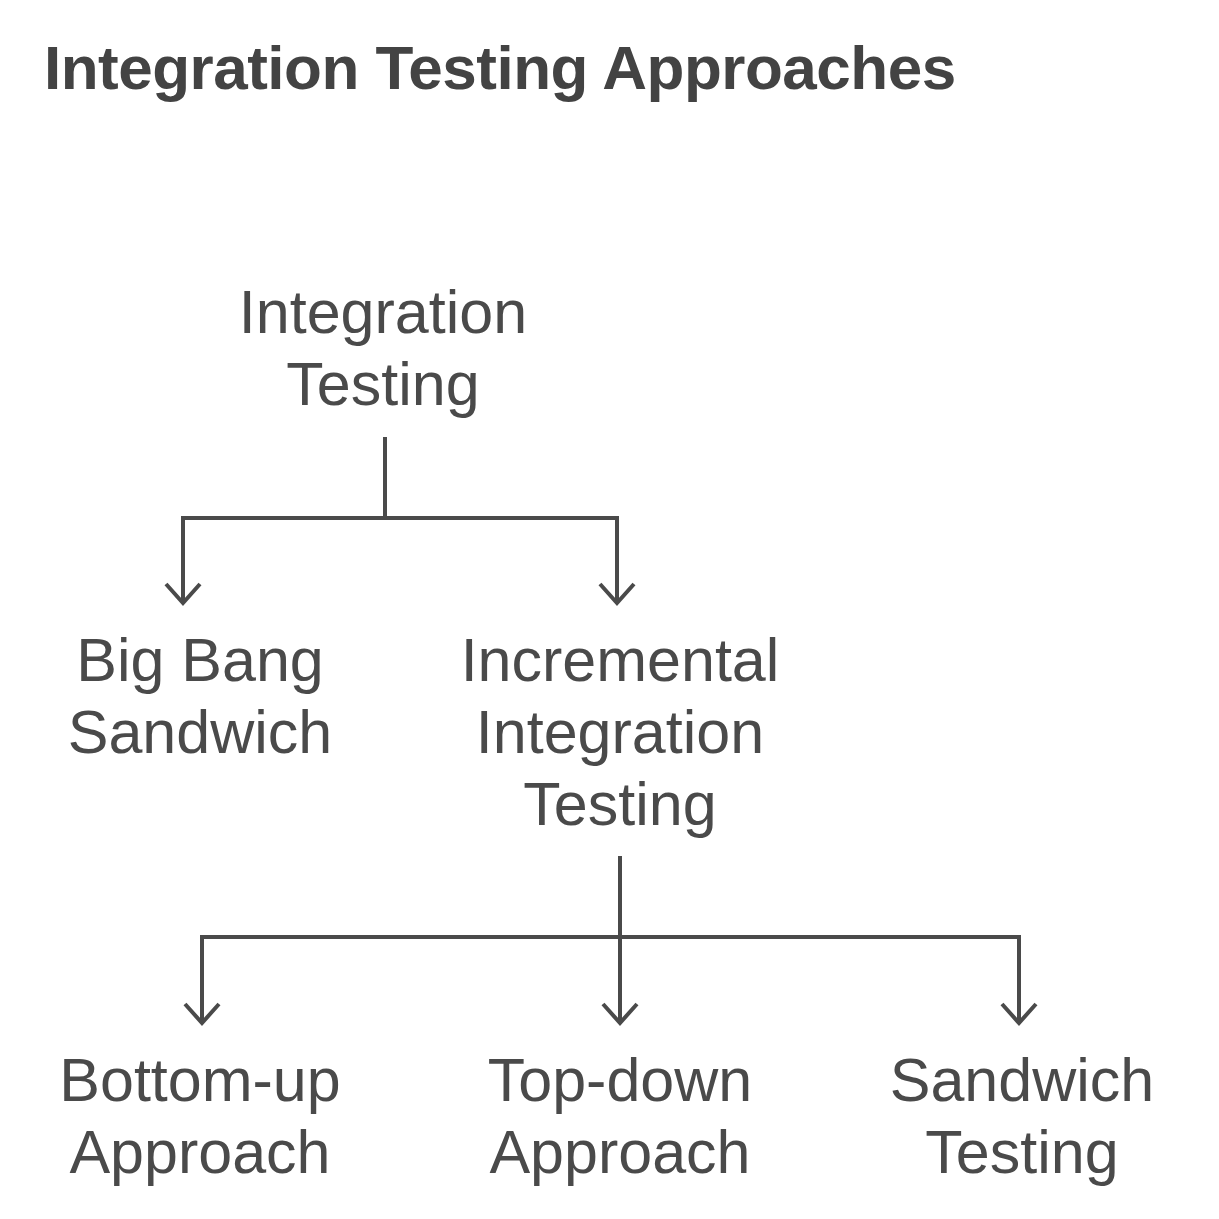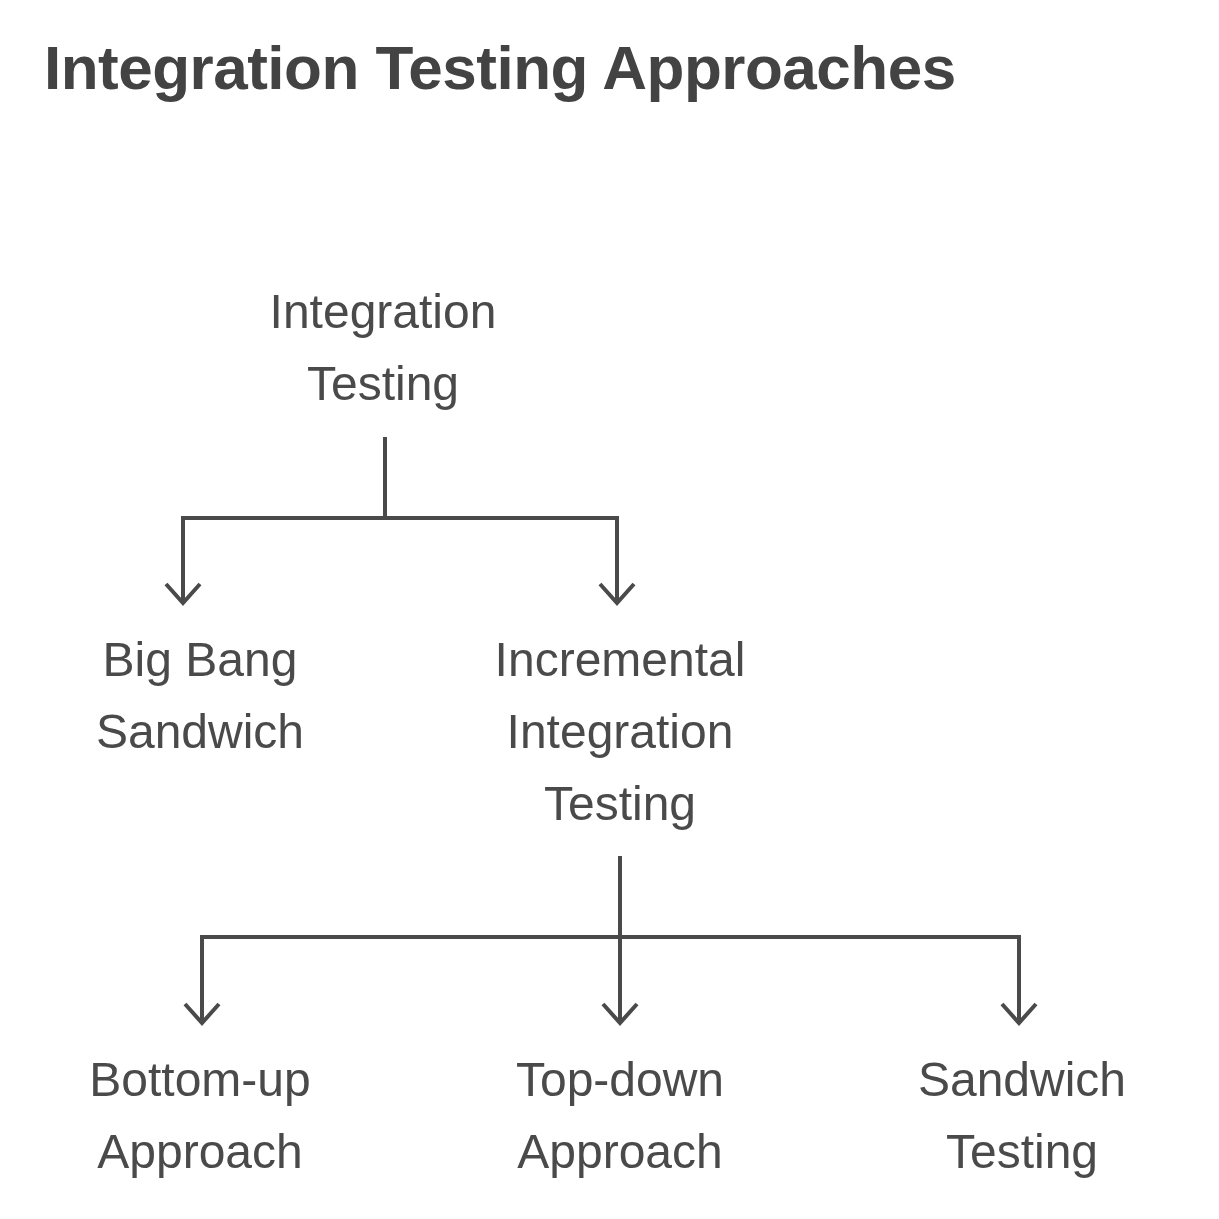--- a/index.html
+++ b/index.html
@@ -34,21 +34,21 @@
     position: absolute;
     left: 0;
     top: 0;
     width: 1219px;
     height: 1219px;
   }
   .node-label {
     position: absolute;
     text-align: center;
     color: #4a4a4a;
-    font-size: 48px;
+    font-size: 61px;
     line-height: 72px;
     font-weight: normal;
     white-space: pre-line;
   }
   
   #node-root {
     left: 183px;
     top: 276px;
     width: 400px;
   }

